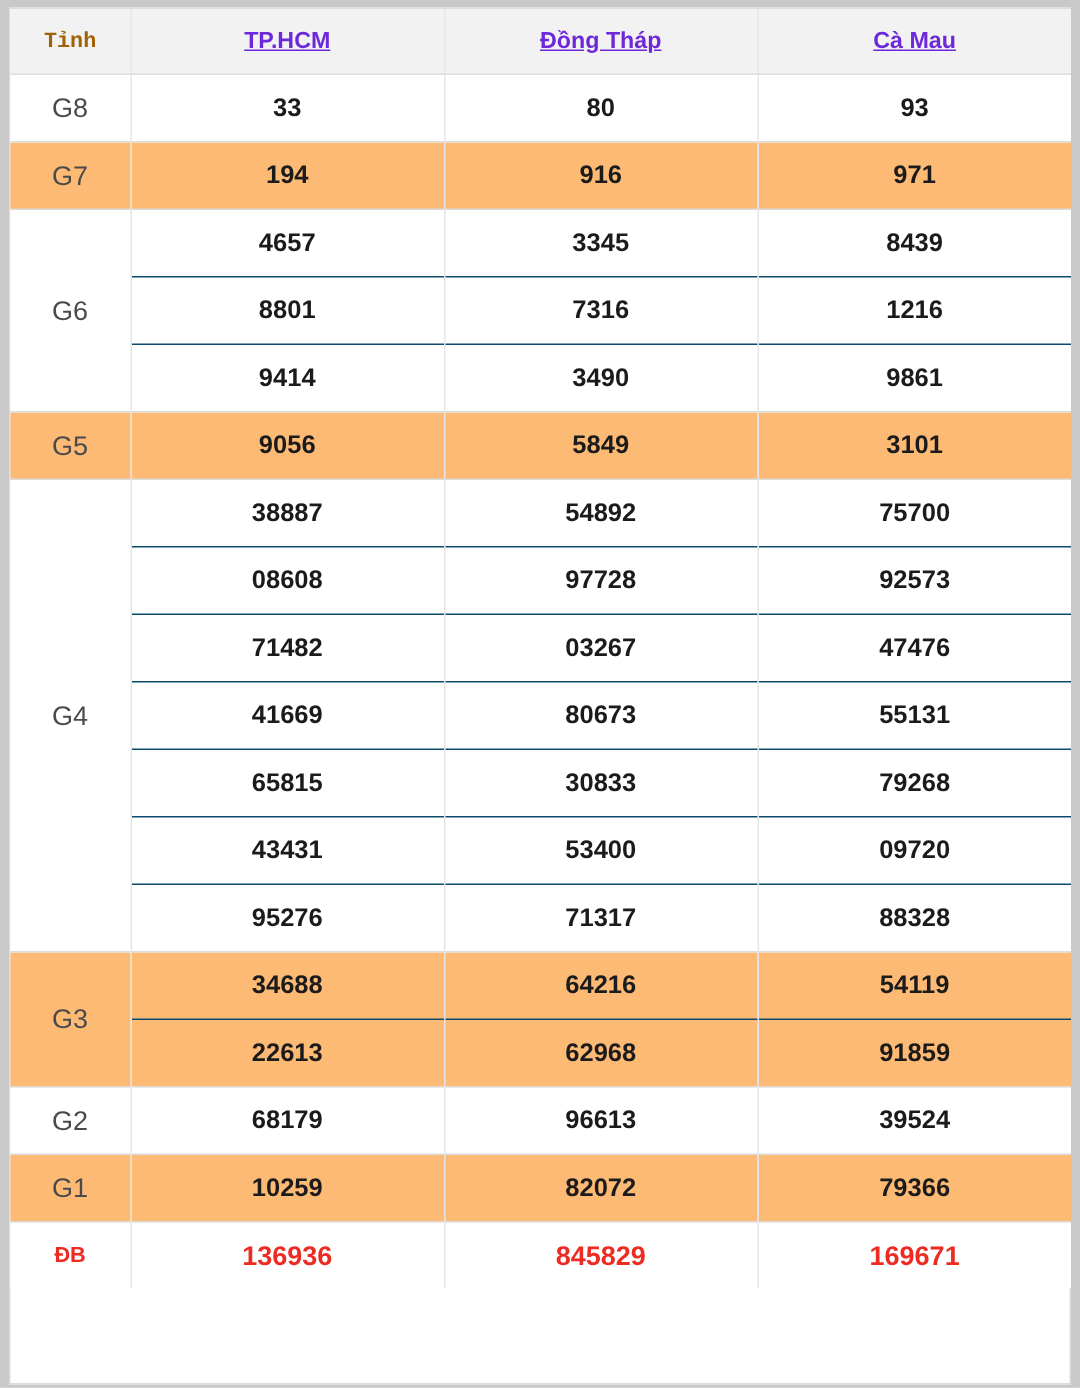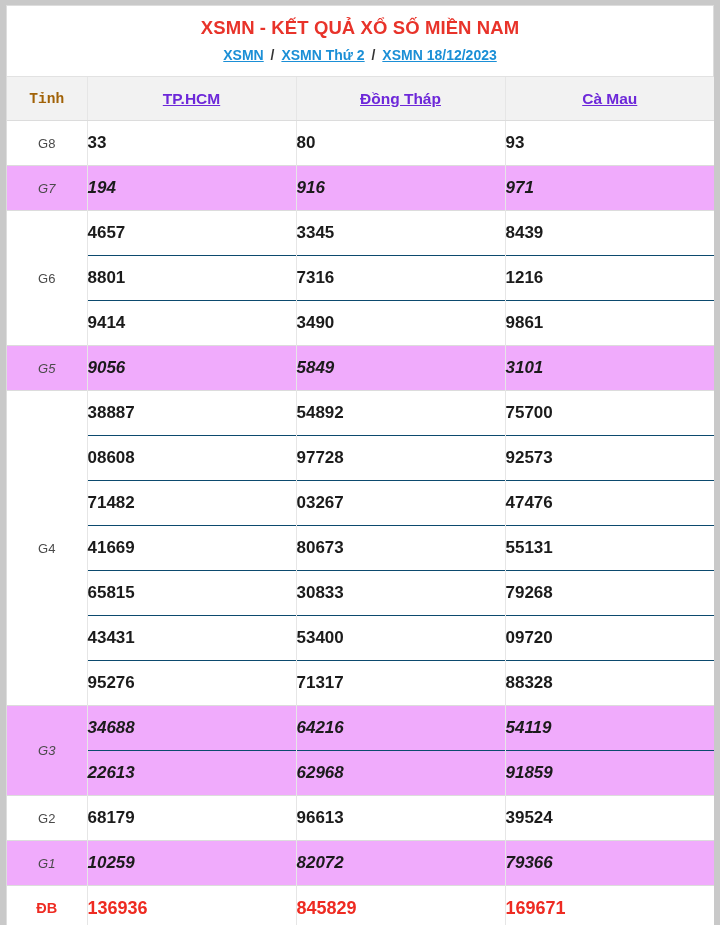--- a/index.html
+++ b/index.html
@@ -105,38 +105,38 @@
 
   th.head-cell a {
     color: #6d28d9;
     text-decoration: underline;
     font-weight: 700;
     font-size: 15.5px;
   }
 
   
   tbody tr.band-white td { background: #ffffff; }
-  tbody tr.band-gray  td { background: #f0abfc; font-style: italic; }
+  tbody tr.band-gray  td { background: #fdba74; }
 
   td.prize-label {
     text-align: center;
-    font-size: 13px;
+    font-size: 18px;
     font-weight: 400;
     color: #4a4a4a;
     padding: 0;
   }
 
   td.prize-label.db-label {
     color: #ee2b22;
     font-weight: 700;
     font-size: 14.5px;
   }
 
   td.prize-cell {
-    text-align: left;
+    text-align: center;
     font-size: 17px;
     font-weight: 700;
     color: #1b1b1b;
     padding: 0;
     height: 44px;
   }
 
   td.prize-cell.db-value {
     color: #ee2b22;
     font-size: 18px;
@@ -149,30 +149,20 @@
   tr.group-start td.prize-cell { border-top: 1px solid #dcdcdc; }
 
   tbody tr:first-child td { border-top: none; }
 </style>
 </head>
 <body>
 
 <div id="app">
   <div class="card">
 
-    <div class="page-header">
-      <div class="page-title">XSMN - KẾT QUẢ XỔ SỐ MIỀN NAM</div>
-      <div class="breadcrumb">
-        <a href="#">XSMN</a>
-        <span class="crumb-sep">/</span>
-        <a href="#">XSMN Thứ 2</a>
-        <span class="crumb-sep">/</span>
-        <a href="#">XSMN 18/12/2023</a>
-      </div>
-    </div>
 
     <table class="result-table">
       <colgroup>
         <col class="c-prov">
         <col class="c-city">
         <col class="c-city">
         <col class="c-city">
       </colgroup>
       <thead>
         <tr>

